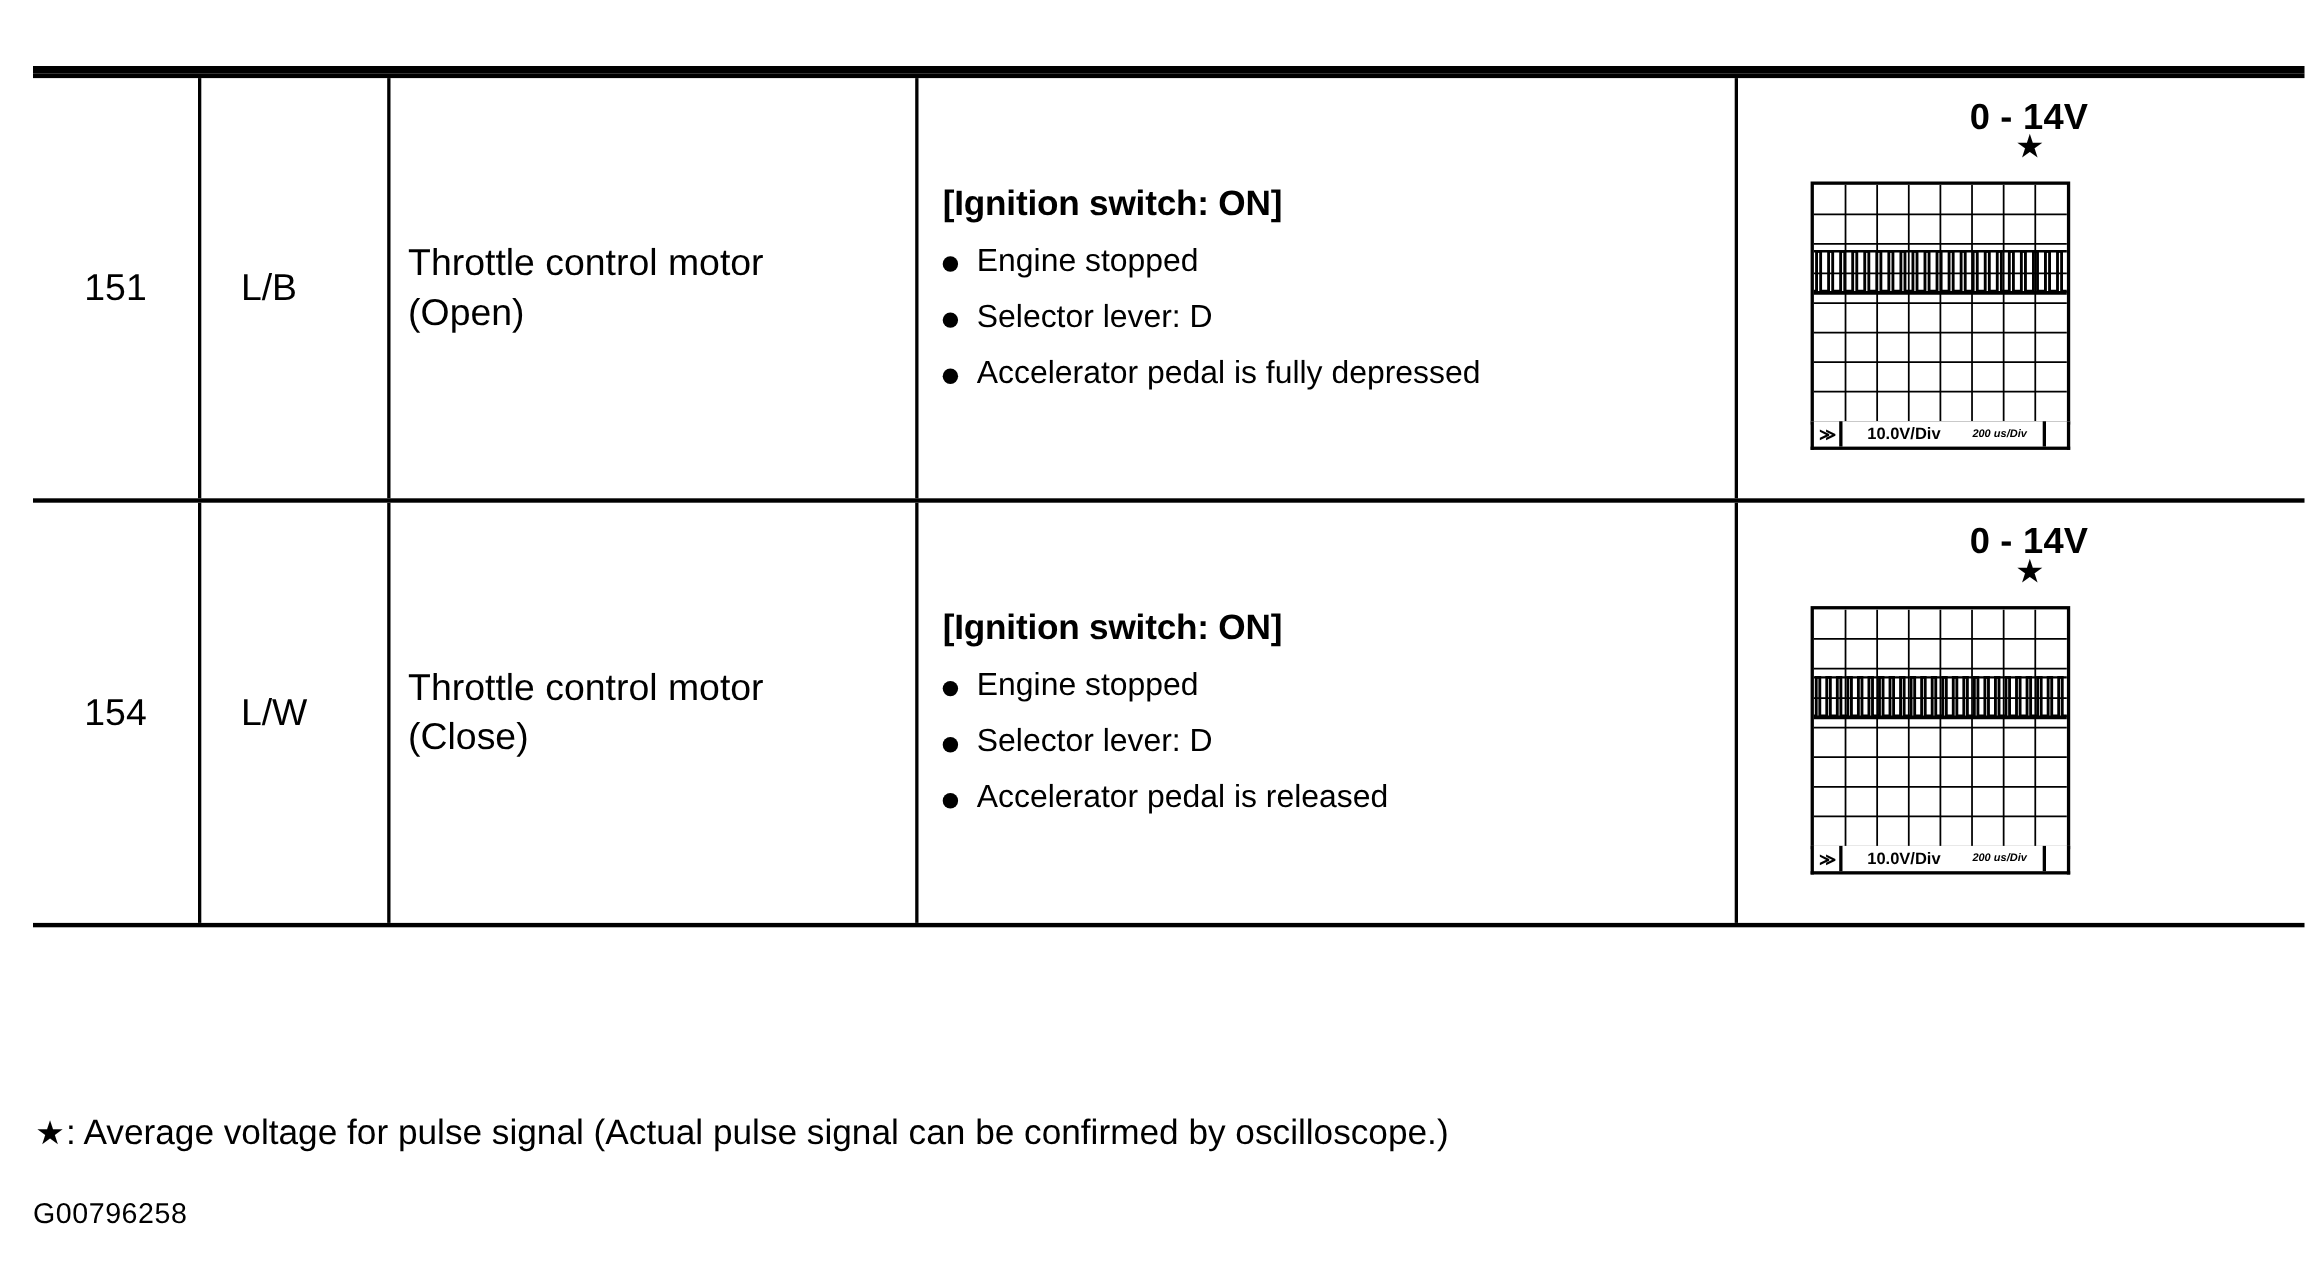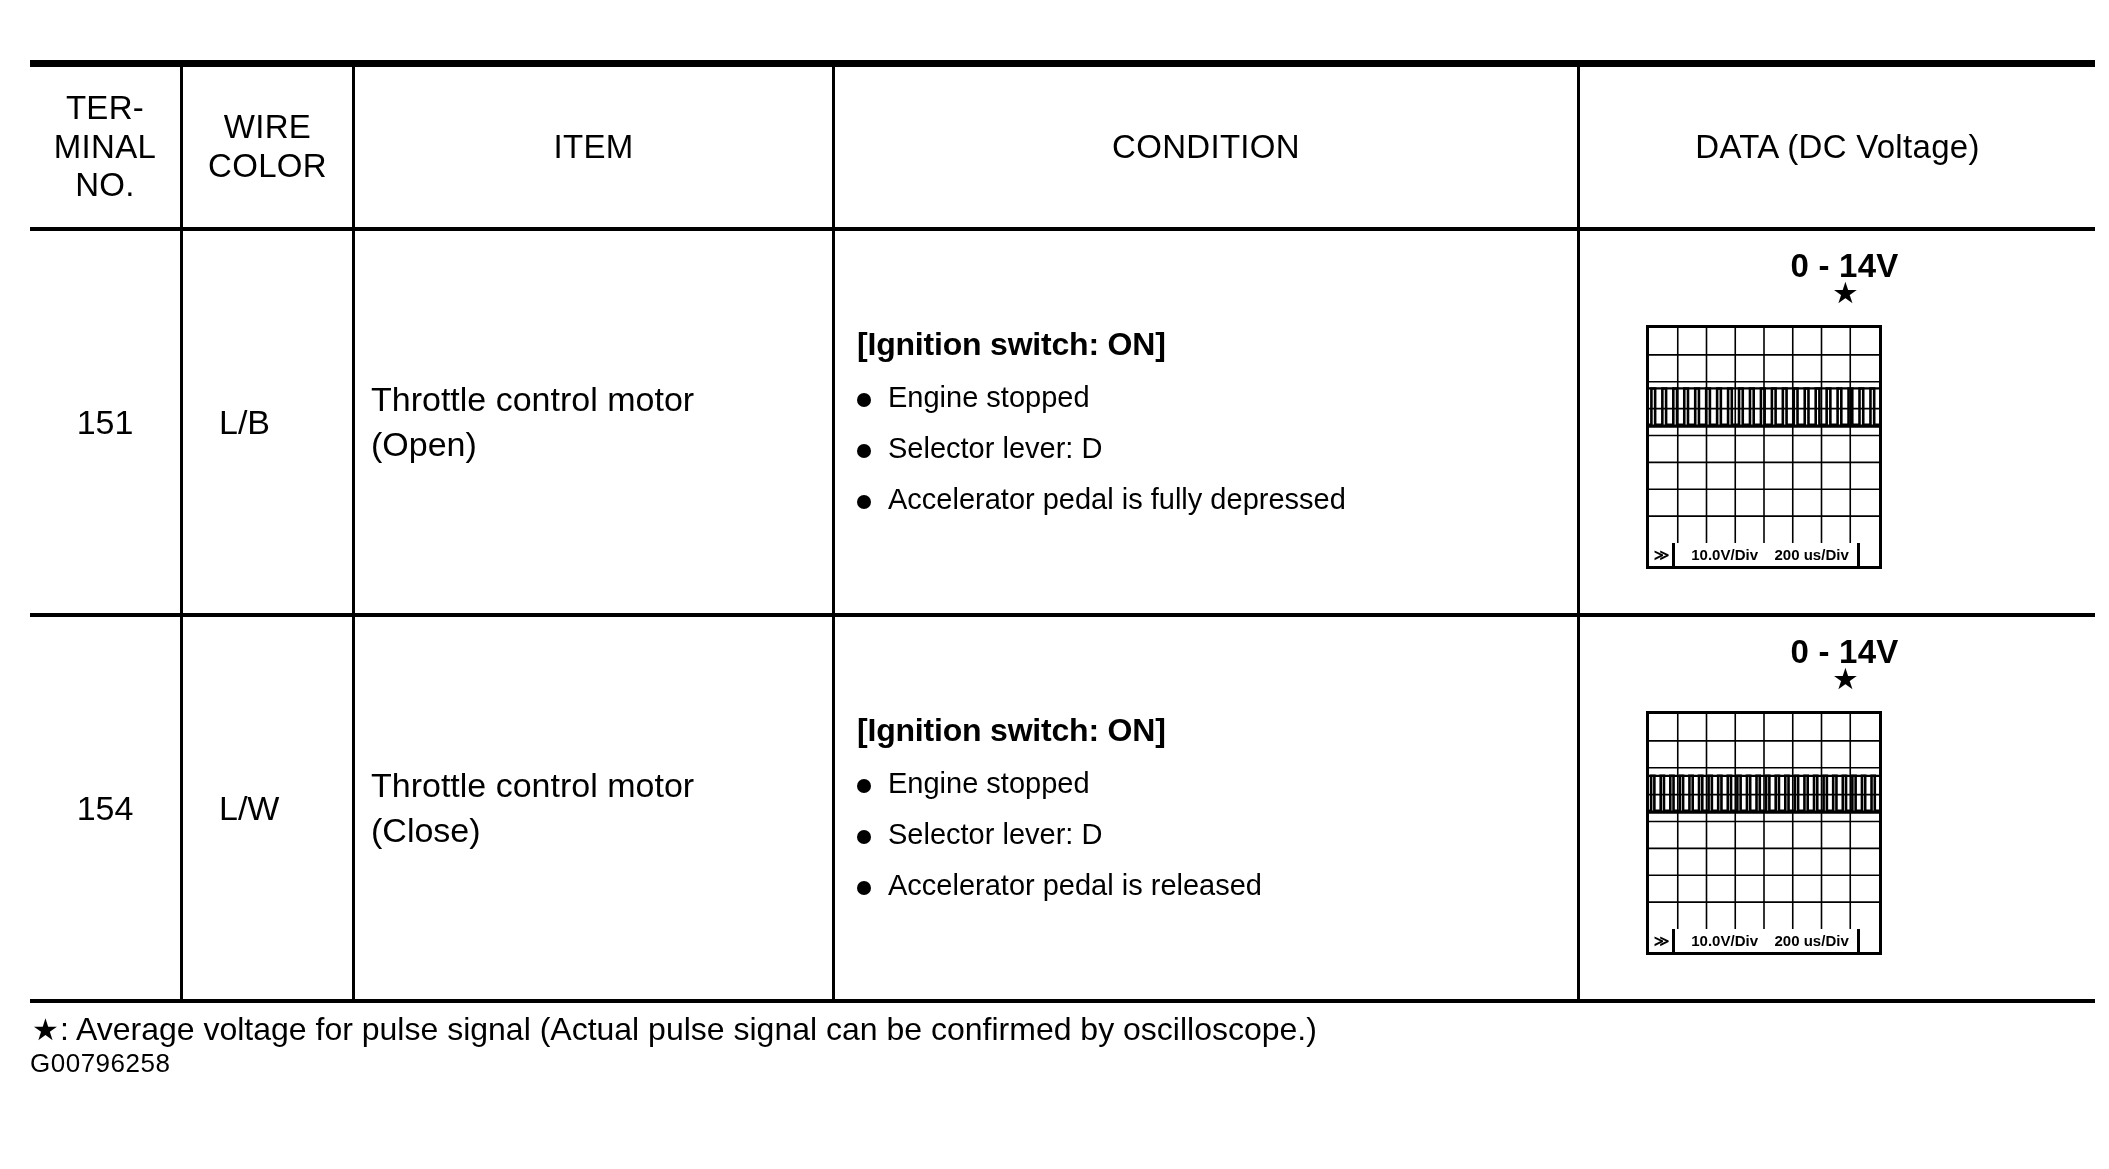--- a/index.html
+++ b/index.html
@@ -194,22 +194,23 @@
     justify-content: center;
     font-size: 15px;
     font-weight: bold;
     padding-left: 8px;
   }
   .foot-t {
     flex: 1 1 auto;
     display: flex;
     align-items: center;
     justify-content: center;
-    font-size: 15px;
-    font-weight: bold;
+    font-size: 10px;
+    font-weight: bold;
+    font-style: italic;
   }
   .foot-box {
     width: 22px;
     border-left: 3px solid #000;
     box-sizing: border-box;
   }
 
   
   .footnote {
     position: absolute;
@@ -219,54 +220,34 @@
     display: flex;
     align-items: baseline;
   }
   .footnote .fstar {
     font-size: 30px;
     margin-right: 1px;
   }
   .figid {
     position: absolute;
     left: 30px;
-    top: 1048px;
+    top: 1088px;
     font-size: 26px;
     letter-spacing: 0.5px;
   }
 </style>
 </head>
 <body>
 
 <div class="page">
 
   <div class="table-wrap">
 
     <div class="rule-thick"></div>
 
-    <div class="trow header-row">
-      <div class="cell c-term vline">
-        <div class="hd-txt" style="white-space:pre-line">TER-
-MINAL
-NO.</div>
-      </div>
-      <div class="cell c-wire vline">
-        <div class="hd-txt" style="white-space:pre-line">WIRE
-COLOR</div>
-      </div>
-      <div class="cell c-item vline">
-        <div class="hd-txt" style="white-space:pre-line">ITEM</div>
-      </div>
-      <div class="cell c-cond vline">
-        <div class="hd-txt" style="white-space:pre-line">CONDITION</div>
-      </div>
-      <div class="cell c-data">
-        <div class="hd-txt" style="white-space:pre-line">DATA (DC Voltage)</div>
-      </div>
-    </div>
 
     <div class="rule-med"></div>
 
     <div class="trow body-row">
       <div class="cell c-term vline">
         <span class="num-txt">151</span>
       </div>
       <div class="cell c-wire vline">
         <span class="wire-txt">L/B</span>
       </div>

